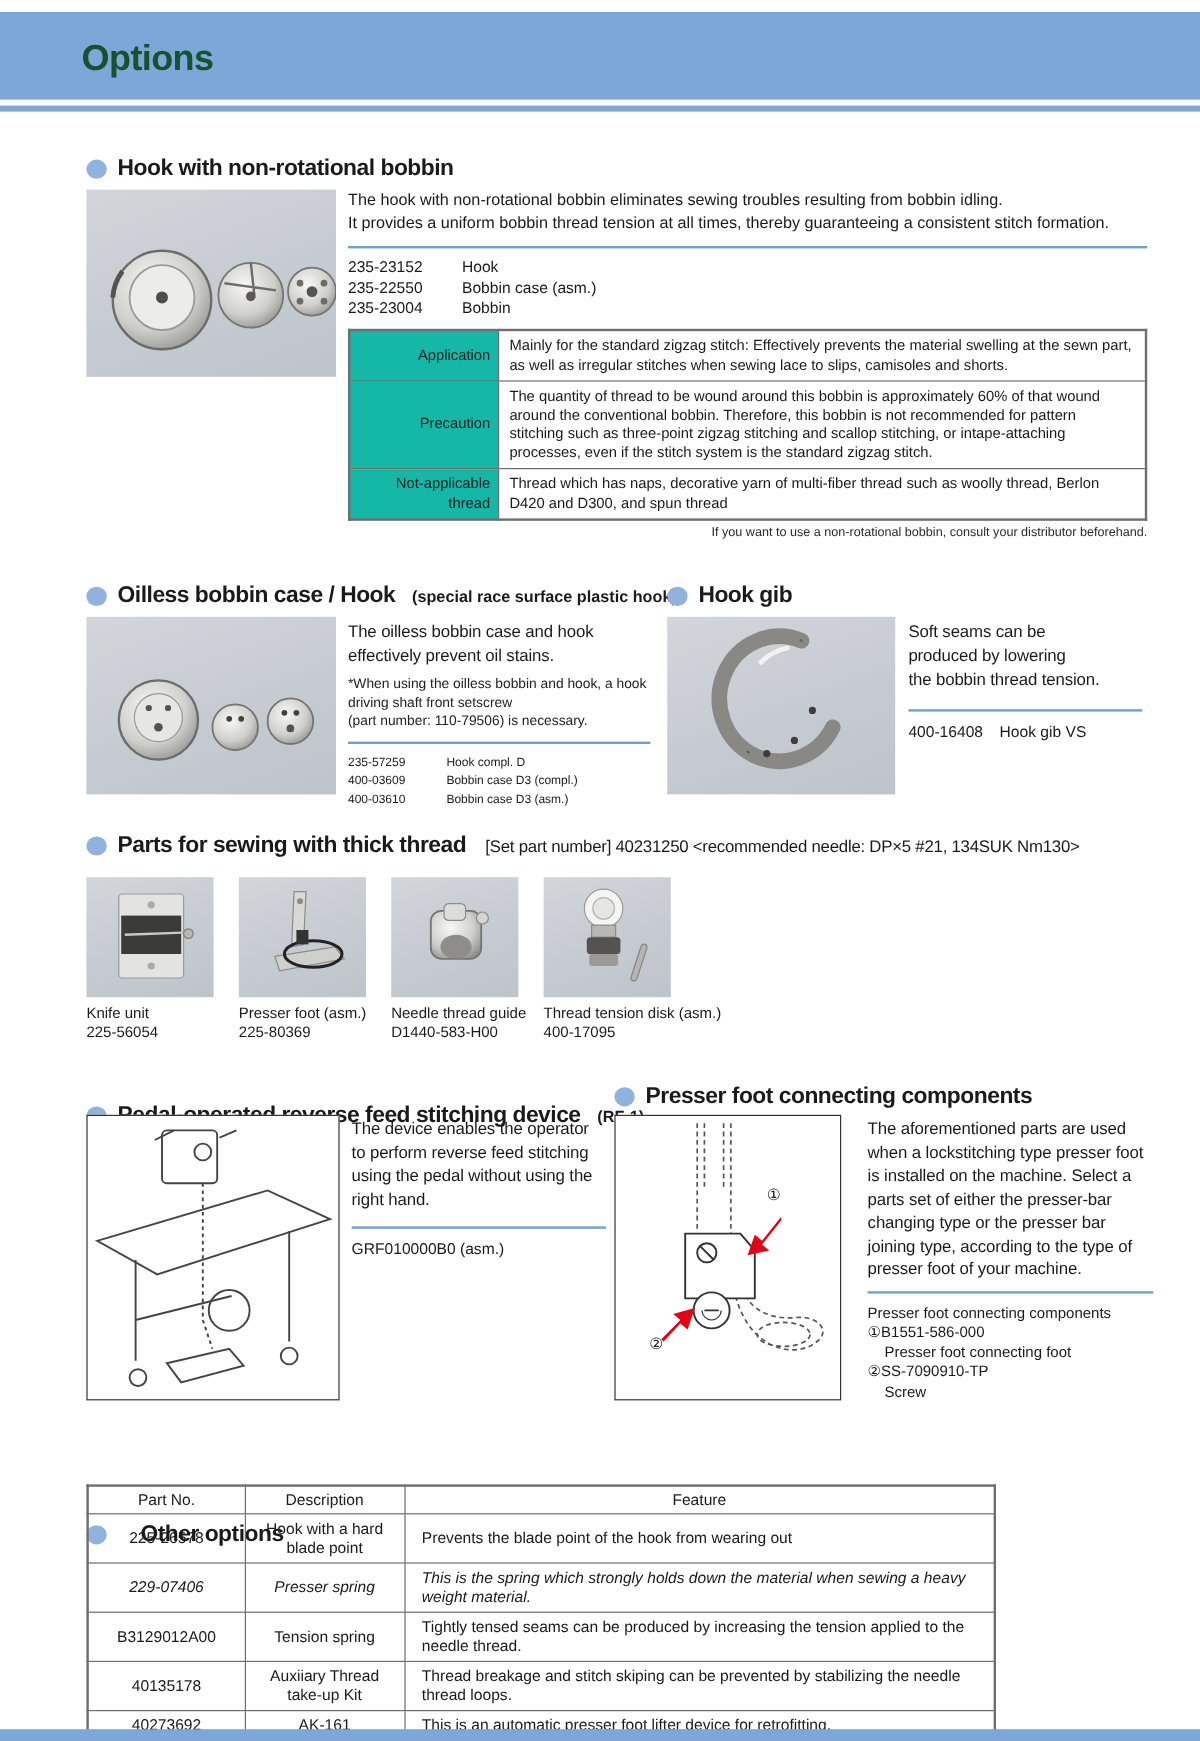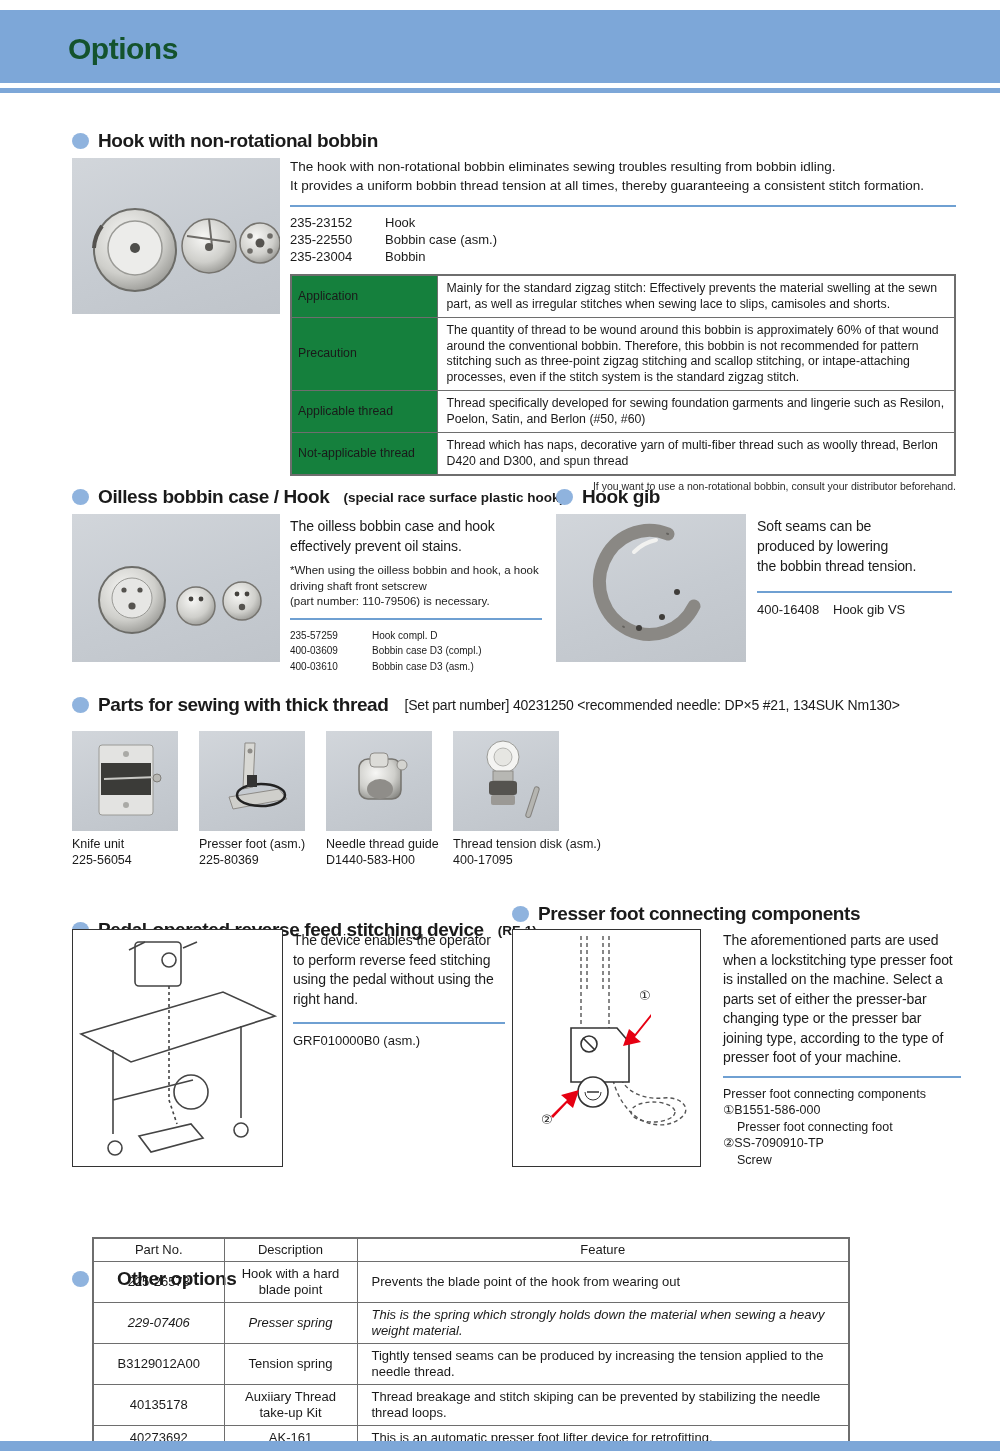--- a/index.html
+++ b/index.html
@@ -29,25 +29,25 @@
 
   
   .plist .prow { display:flex; font-size:13px; line-height:17px; }
   .plist .pno { width:95px; flex:0 0 auto; }
   .plist2 .prow { display:flex; font-size:10px; line-height:15.5px; }
   .plist2 .pno { width:82px; flex:0 0 auto; }
 
   
   table.spec { border-collapse:collapse; width:666px; border:2px solid #6e6e6e; }
   table.spec td { border:1px solid #6e6e6e; font-size:12.3px; line-height:15.5px; vertical-align:middle; }
-  table.spec td.lbl { background:#15803d; text-align:left; width:146px; padding:4px 6px; }
+  table.spec td.lbl { background:#14b8a6; text-align:right; width:124px; padding:4px 6px; }
   table.spec td.txt { padding:5px 9px; }
 
   
-  table.opts { border-collapse:collapse; width:758px; border:2px solid #6e6e6e;margin-left:20px; }
+  table.opts { border-collapse:collapse; width:758px; border:2px solid #6e6e6e; }
   table.opts th, table.opts td { border:1px solid #6e6e6e; font-size:13px; line-height:16px; vertical-align:middle; }
   table.opts th { font-weight:normal; height:23px; text-align:center; }
   table.opts td.c { text-align:center; padding:4px 6px; }
   table.opts td.f { text-align:left; padding:4px 14px; }
 
   .body-text { font-size:14px; line-height:19.5px; letter-spacing:-0.1px; }
   .small-note { font-size:11.5px; line-height:15.5px; color:#222; }
 
   .thumb-label { font-size:12.5px; line-height:16px; }
 
@@ -120,24 +120,20 @@
       <tbody>
           <tr>
         <td class="lbl">Application</td>
         <td class="txt">Mainly for the standard zigzag stitch: Effectively prevents the material swelling at the sewn part, as well as irregular stitches when sewing lace to slips, camisoles and shorts.</td>
       </tr>
       <tr>
         <td class="lbl">Precaution</td>
         <td class="txt">The quantity of thread to be wound around this bobbin is approximately 60% of that wound around the conventional bobbin. Therefore, this bobbin is not recommended for pattern stitching such as three-point zigzag stitching and scallop stitching, or intape-attaching processes, even if the stitch system is the standard zigzag stitch.</td>
       </tr>
       <tr>
-        <td class="lbl">Applicable thread</td>
-        <td class="txt">Thread specifically developed for sewing foundation garments and lingerie such as Resilon, Poelon, Satin, and Berlon (#50, #60)</td>
-      </tr>
-      <tr>
         <td class="lbl">Not-applicable thread</td>
         <td class="txt">Thread which has naps, decorative yarn of multi-fiber thread such as woolly thread, Berlon D420 and D300, and spun thread</td>
       </tr>
     </tbody>
       </table>
     <div style="margin-top:4px; text-align:right; font-size:10.5px; color:#2a2a2a;">If you want to use a non-rotational bobbin, consult your distributor beforehand.</div>
   </div>
 
   <div class="abs sec-head" style="left:72px; top:486px;">
     <span class="bullet"></span>

